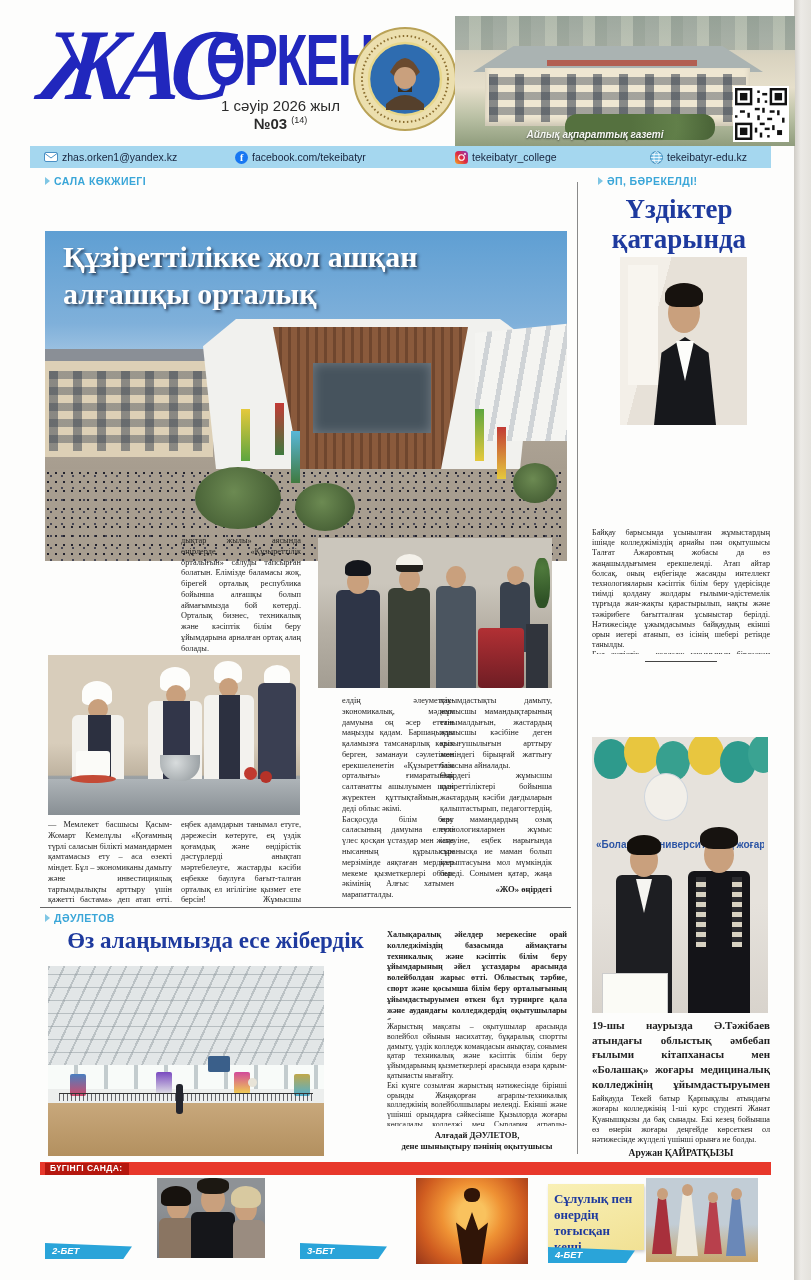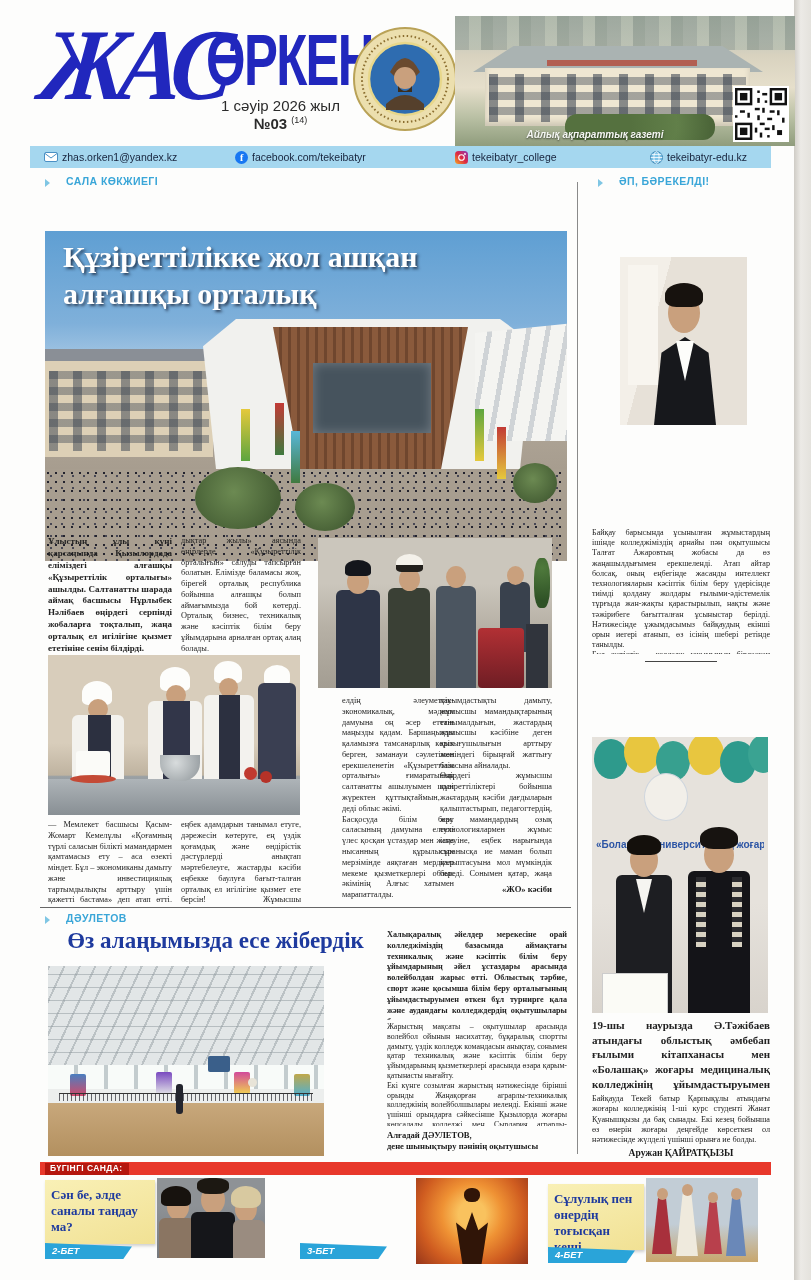--- a/index.html
+++ b/index.html
@@ -37,21 +37,21 @@
   .hp-cap{position:absolute;left:0;right:60px;bottom:6px;text-align:center;
           font:italic bold 10px/1 "Liberation Sans",sans-serif;color:#f4f6f2;text-shadow:0 1px 2px rgba(0,0,0,.6);}
   .hp-qr{position:absolute;right:6px;bottom:4px;width:52px;height:52px;background:#fff;padding:2px;}
   
   .cbar{position:absolute;left:30px;top:146px;width:741px;height:22px;background:#a5d7ef;}
   .citem{position:absolute;top:3px;height:16px;display:flex;align-items:center;gap:4px;
          font:10.5px/1 "Liberation Sans",sans-serif;color:#16233c;}
   .citem svg{display:block;}
   
   .slabel{position:absolute;font:bold 10.5px/1 "Liberation Sans",sans-serif;color:#3aa6d8;letter-spacing:.4px;
-          display:flex;align-items:flex-end;gap:16px;}
+          display:flex;align-items:center;gap:4px;}
   .sarrow{width:0;height:0;border-left:5px solid #7fc6e4;border-top:4px solid transparent;border-bottom:4px solid transparent;}
   
   .hero{position:absolute;left:45px;top:192px;width:522px;height:330px;overflow:hidden;
         background:linear-gradient(180deg,#5f9fd3 0%,#7fb0da 28%,#b5d0e7 44%,#b5ab9c 47%,#a79d8f 72%,#968d80 100%);margin-top:39px;}
   .h-old{position:absolute;left:0px;top:118px;width:168px;height:96px;background:#ddd0b6;
          border-top:12px solid #8a8f96;}
   .h-oldwin{position:absolute;left:4px;top:10px;right:4px;bottom:6px;
          background:repeating-linear-gradient(90deg,rgba(55,65,80,.5) 0 9px,transparent 9px 24px),
                     repeating-linear-gradient(0deg,transparent 0 8px,rgba(55,65,80,.4) 8px 16px);}
   .h-main{position:absolute;left:158px;top:88px;width:330px;height:152px;background:#f1f1ee;
@@ -249,21 +249,20 @@
     <div class="h-tree" style="left:250px;top:252px;width:60px;height:48px;"></div>
     <div class="h-tree" style="left:468px;top:232px;width:44px;height:40px;"></div>
     <div class="h-flag" style="left:196px;top:178px;background:linear-gradient(180deg,#e5c93c,#5da53f)"></div>
     <div class="h-flag" style="left:230px;top:172px;background:linear-gradient(180deg,#c23a35,#3f7a3f)"></div>
     <div class="h-flag" style="left:246px;top:200px;background:linear-gradient(180deg,#59b7d8,#3f7a3f)"></div>
     <div class="h-flag" style="left:430px;top:178px;background:linear-gradient(180deg,#5da53f,#e5c93c)"></div>
     <div class="h-flag" style="left:452px;top:196px;background:linear-gradient(180deg,#c23a35,#e5c93c)"></div>
     <div style="position:absolute;left:18px;top:8px;width:430px;font:bold 30px/1.22 'Liberation Serif',serif;color:#fff;text-shadow:2px 2px 3px rgba(20,30,50,.75);">Құзіреттілікке жол ашқан алғашқы орталық</div>
   </div>
 
-  <div class="tcol b" style="left:48px;top:536px;width:124px;height:118px;">Ұлыстың ұлы күні қарсаңында Қызылордада еліміздегі алғашқы «Құзыреттілік орталығы» ашылды. Салтанатты шарада аймақ басшысы Нұрлыбек Нәлібаев өңірдегі серпінді жобаларға тоқталып, жаңа орталық ел игілігіне қызмет ететініне сенім білдірді.</div>
   <div class="tcol" style="left:181px;top:536px;width:120px;height:118px;">дықтар жылы» аясында өңірлерде «Құзыреттілік орталығын» салуды тапсырған болатын. Елімізде баламасы жоқ, бірегей орталық республика бойынша алғашқы болып аймағымызда бой көтерді. Орталық бизнес, техникалық және кәсіптік білім беру ұйымдарына арналған ортақ алаң болады.
 Жұмысшы мамандықтар мәртебесін көтеріп, қоғамда</div>
 
   <div class="ph ph-men" style="left:318px;top:538px;width:234px;height:150px;">
     <div class="fig" style="left:18px;top:52px;width:44px;height:98px;background:#2e3547;"></div>
     <div class="head" style="left:29px;top:32px;width:22px;height:24px;"></div>
     <div class="hat" style="left:27px;top:22px;width:26px;height:16px;background:#14161c;"></div>
     <div class="fig" style="left:70px;top:50px;width:42px;height:100px;background:#3a4035;"></div>
     <div class="head" style="left:81px;top:30px;width:21px;height:23px;"></div>
     <div class="hat" style="left:78px;top:16px;width:27px;height:18px;background:linear-gradient(180deg,#f4f1ea 60%,#23201c 60%);"></div>
@@ -296,21 +295,21 @@
     <div class="shape" style="left:212px;top:116px;width:12px;height:12px;background:#b53228;border-radius:50%;"></div>
   </div>
 
   <div class="tcol" style="left:48px;top:820px;width:124px;height:86px;">— Мемлекет басшысы Қасым-Жомарт Кемелұлы «Қоғамның түрлі саласын білікті мамандармен қамтамасыз ету – аса өзекті міндет. Бұл – экономиканы дамыту және инвестициялық тартымдылықты арттыру үшін қажетті бастама» деп атап өтті. Өткен жылы Президент «Жұмысшы маман-</div>
   <div class="tcol" style="left:181px;top:820px;width:120px;height:86px;">еңбек адамдарын танымал етуге, дәрежесін көтеруге, ең үздік қоғамдық және өндірістік дәстүрлерді анықтап мәртебелеуге, жастарды кәсіби еңбекке баулуға бағыт-талған орталық ел игілігіне қызмет ете берсін! Жұмысшы мамандықтарының бағалануы –</div>
   <div class="tcol" style="left:318px;top:696px;width:112px;height:206px;margin-left:24px;">елдің әлеуметтік-экономикалық, мәдени дамуына оң әсер ететін маңызды қадам. Баршаңызды қаламызға тамсанарлық көрік берген, заманауи сәулетімен ерекшеленетін «Құзыреттілік орталығы» ғимаратының салтанатты ашылуымен шын жүректен құттықтаймын, – деді облыс әкімі.
 Басқосуда білім беру саласының дамуына елеулі үлес қосқан ұстаздар мен жаңа нысанның құрылысын мерзімінде аяқтаған мердігер мекеме қызметкерлері облыс әкімінің Алғыс хатымен марапатталды.
 Айта кету керек, екі қабатты, 1000 орындық жаңа ғимарат кезінде заңсыз сыртқа кеткен активтер есебінен қаржыландырылған. Орталық студенттерді халықаралық кәсіби шеберлік жарыстарына даярлау, сараптамалық</div>
   <div class="tcol" style="left:440px;top:696px;width:112px;height:182px;">қауымдастықты дамыту, жұмысшы мамандықтарының танымалдығын, жастардың жұмысшы кәсібіне деген қызығушылығын арттыру жөніндегі бірыңғай жаттығу базасына айналады.
 Өңірдегі жұмысшы құзіреттіліктері бойынша жастардың кәсіби дағдыларын қалыптастырып, педагогтердің, жас мамандардың озық технологиялармен жұмыс істеуіне, еңбек нарығында сұранысқа ие маман болып қалыптасуына мол мүмкіндік береді. Сонымен қатар, жаңа заманауи ғимарат республикалық, халықаралық деңгейдегі форумдар, конференциялар, семинарлар мен көрмелер өткізуге де бейімделген.</div>
-  <div class="byline" style="left:440px;top:884px;width:112px;text-align:right;">«ЖО» кәсіби</div>
+  <div class="byline" style="left:440px;top:884px;width:112px;text-align:right;">«ЖО» өңірдегі</div>
 
   <div class="hrule"></div>
 
   <div class="slabel" style="left:45px;top:913px;">
     <span class="sarrow"></span>
     <span>ДӘУЛЕТОВ</span>
   </div>
   <div class="rhead navy" style="left:48px;top:928px;width:335px;font-size:23px;">Өз алаңымызда есе жібердік</div>
 
   <div class="ph ph-gym" style="left:48px;top:966px;width:276px;height:190px;">
@@ -323,31 +322,32 @@
     <div class="g-net"></div>
     <div class="shape" style="left:128px;top:118px;width:7px;height:30px;background:#23252e;border-radius:3px;"></div>
     <div class="shape" style="left:200px;top:112px;width:9px;height:9px;background:#e8e4d8;border-radius:50%;"></div>
     <div class="shape" style="left:160px;top:90px;width:22px;height:16px;background:#3a5f8a;border-radius:2px;"></div>
   </div>
 
   <div class="tcol b" style="left:387px;top:930px;width:180px;height:90px;font-size:8.2px;">Халықаралық әйелдер мерекесіне орай колледжіміздің базасында аймақтағы техникалық және кәсіптік білім беру ұйымдарының әйел ұстаздары арасында волейболдан жарыс өтті. Облыстық тәрбие, спорт және қосымша білім беру орталығының ұйымдастыруымен өткен бұл турнирге қала және аудандағы колледждердің оқытушылары белсене қатысты.</div>
   <div class="tcol" style="left:387px;top:1022px;width:180px;height:104px;font-size:7.9px;line-height:1.24;">Жарыстың мақсаты – оқытушылар арасында волейбол ойынын насихаттау, бұқаралық спортты дамыту, үздік колледж командасын анықтау, сонымен қатар техникалық және кәсіптік білім беру ұйымдарының қызметкерлері арасында өзара қарым-қатынасты нығайту.
 Екі күнге созылған жарыстың нәтижесінде бірінші орынды Жаңақорған аграрлы-техникалық колледжінің волейболшылары иеленді. Екінші және үшінші орындарға сәйкесінше Қызылорда жоғары көпсалалы колледжі мен Сырдария аграрлы-техникалық колледжінің командалары табан тіреді.
 Үздік өнер көрсеткен ойыншылар мен жеңімпаз командалар арнайы дипломдармен және бағалы сыйлықтармен марапатталды.</div>
-  <div class="byline" style="left:387px;top:1130px;width:180px;text-align:left;">
+  <div class="byline" style="left:387px;top:1130px;width:180px;text-align:center;">
     <div>Алғадай ДӘУЛЕТОВ,</div>
     <div>дене шынықтыру пәнінің оқытушысы</div>
   </div>
 
   <div class="vrule"></div>
 
   <div class="slabel" style="left:598px;top:176px;">
     <span class="sarrow"></span>
     <span>ӘП, БӘРЕКЕЛДІ!</span>
   </div>
+  <div class="rhead navy" style="left:588px;top:194px;width:182px;">Үздіктер қатарында</div>
 
   <div class="ph ph-port" style="left:620px;top:257px;width:127px;height:168px;">
     <div class="shape" style="left:8px;top:8px;width:30px;height:120px;background:#f8f5ef;"></div>
     <div class="shape" style="left:34px;top:80px;width:62px;height:88px;background:#17181c;clip-path:polygon(0 100%,12% 18%,50% 0,88% 18%,100% 100%);"></div>
     <div class="shape" style="left:56px;top:84px;width:18px;height:40px;background:#fdfdfa;clip-path:polygon(0 0,100% 0,50% 100%);"></div>
     <div class="head" style="left:48px;top:36px;width:32px;height:40px;"></div>
     <div class="shape" style="left:45px;top:26px;width:38px;height:24px;background:#17120e;border-radius:50% 50% 30% 30%;"></div>
   </div>
 
   <div class="tcol" style="left:592px;top:528px;width:178px;height:126px;font-size:8.1px;line-height:1.26;">Байқау барысында ұсынылған жұмыстардың ішінде колледжіміздің арнайы пән оқытушысы Талғат Ажаровтың жобасы да өз жаңашылдығымен ерекшеленді. Атап айтар болсақ, оның еңбегінде жасанды интеллект технологияларын кәсіптік білім беру үдерісінде тиімді қолдану жолдары ғылыми-әдістемелік тұрғыда жан-жақты қарастырылып, нақты және тәжірибеге бағытталған ұсыныстар берілді. Нәтижесінде ұжымдасымыз байқаудың екінші орын иегері атанып, өз ісінің шебері ретінде танылды.
@@ -378,21 +378,20 @@
   </div>
 
   <div class="tcol b" style="left:592px;top:1018px;width:178px;height:74px;font-size:11px;line-height:1.34;">19-шы наурызда Ә.Тәжібаев атындағы облыстық әмбебап ғылыми кітапханасы мен «Болашақ» жоғары медициналық колледжінің ұйымдастыруымен «Наурыз – көктемнің нұры, жастықтың жыры» атты мүшайра өтті.</div>
   <div class="tcol" style="left:592px;top:1094px;width:178px;height:50px;font-size:8.2px;line-height:1.26;">Байқауда Текей батыр Қарпықұлы атындағы жоғары колледжінің 1-ші курс студенті Жанат Қуанышқызы да бақ сынады. Екі кезең бойынша өз өнерін жоғары деңгейде көрсеткен ол нәтижесінде жүлделі үшінші орынға ие болды.
 Жетекшісі – қазақ тілі мен әдебиеті пәні оқытушысы Аякөз Спанова.</div>
   <div class="byline" style="left:592px;top:1147px;width:178px;text-align:center;font-size:9.5px;">Аружан ҚАЙРАТҚЫЗЫ</div>
 
   <div class="redbar"></div>
   <div class="redlabel">БҮГІНГІ САНДА:</div>
 
-  <div class="tcard" style="left:45px;top:1180px;width:98px;height:50px;">Сән бе, әлде саналы таңдау ма?</div>
   <div class="tribbon" style="left:45px;top:1243px;">2-БЕТ</div>
   <div class="tph tph-tattoo" style="left:157px;top:1178px;width:108px;height:80px;">
     <div class="head" style="left:10px;top:16px;width:22px;height:26px;"></div>
     <div class="shape" style="left:4px;top:8px;width:30px;height:20px;background:#17120e;border-radius:50% 50% 20% 20%;"></div>
     <div class="fig" style="left:2px;top:40px;width:36px;height:40px;background:#8a7562;"></div>
     <div class="head" style="left:44px;top:8px;width:24px;height:28px;"></div>
     <div class="shape" style="left:40px;top:0;width:32px;height:16px;background:#1c1812;border-radius:40%;"></div>
     <div class="fig" style="left:34px;top:34px;width:44px;height:46px;background:#15161a;"></div>
     <div class="head" style="left:78px;top:18px;width:22px;height:26px;"></div>
     <div class="shape" style="left:74px;top:8px;width:30px;height:22px;background:#d8c9a0;border-radius:50% 50% 30% 30%;"></div>

